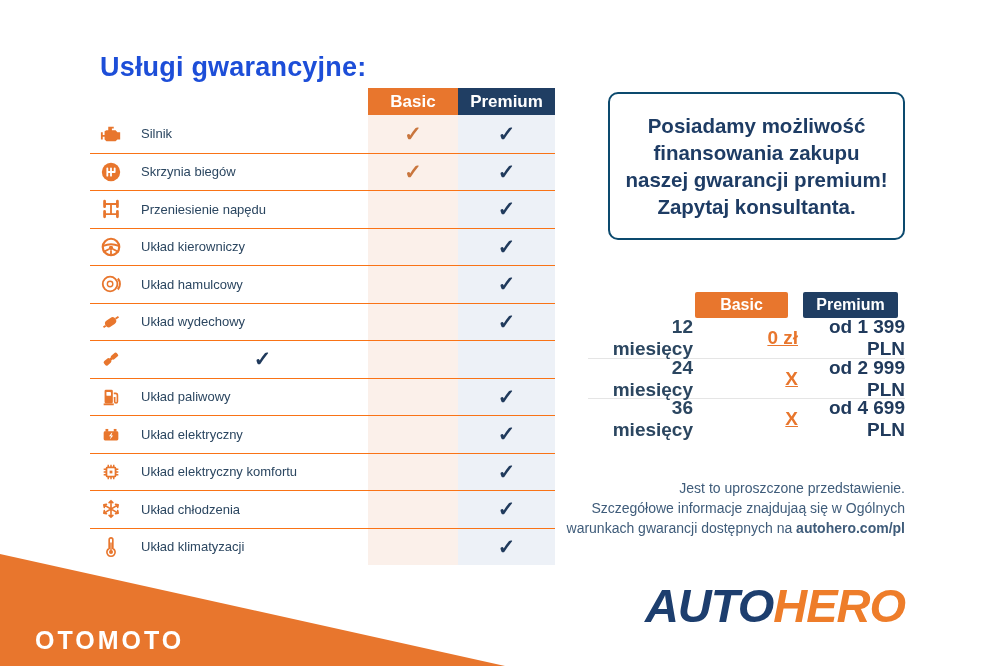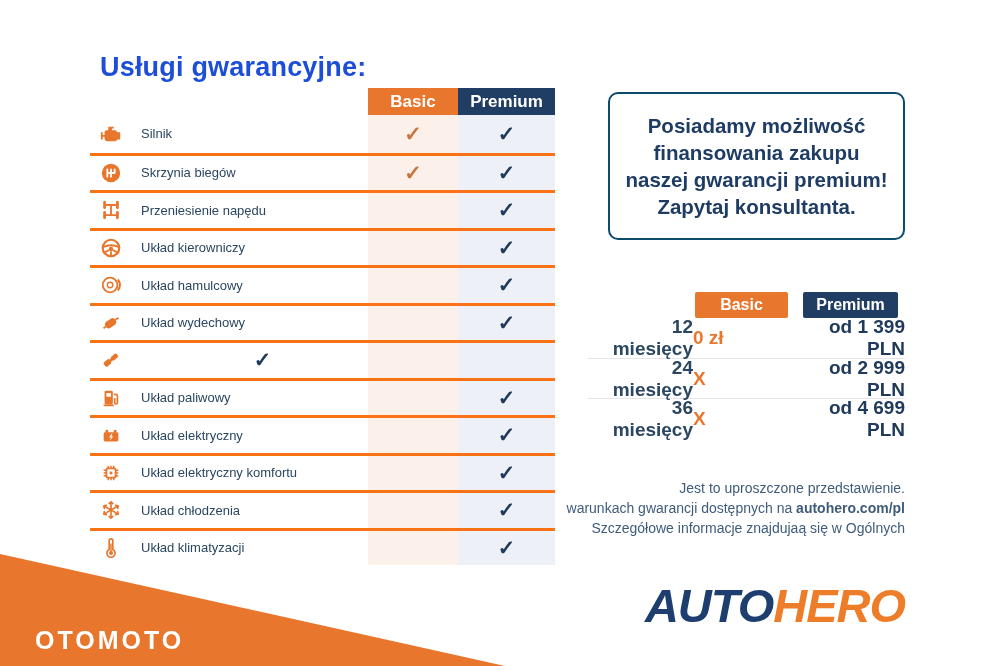--- a/index.html
+++ b/index.html
@@ -21,21 +21,21 @@
   }
   .chip-basic   { left:278px; width:90px; background:#e8762d; }
   .chip-premium { left:368px; width:97px; background:#203e63; }
   .strip { position:absolute; top:27px; height:450px; }
   .strip-basic   { left:278px; width:90px; background:#fbf0ea; }
   .strip-premium { left:368px; width:97px; background:#edf1f7; }
   .services-body { position:absolute; left:0; top:27px; width:465px; }
   .srow {
     position:relative; display:flex; align-items:center; height:37.5px; width:465px;
   }
-  .srow + .srow { border-top:3px solid #f97316; }
+  .srow + .srow { border-top:1px solid #f97316; }
   .sicon { width:24px; height:22px; margin-left:10px; color:#e8762d; flex:0 0 24px; display:flex; align-items:center; }
   .sicon svg { width:22px; height:22px; display:block; }
   .slabel { margin-left:17px; font-size:13px; color:#2b4660; flex:1 1 auto; white-space:nowrap; }
   .scell { width:90px; flex:0 0 90px; text-align:center; font-size:21px; font-weight:bold; }
   .scell.premium { width:97px; flex:0 0 97px; }
   .scell.basic { color:#c9763e; }
   .scell.premium { color:#203a5c; }
 
   
   .fin-box {
@@ -50,21 +50,21 @@
   .p-chip {
     position:absolute; top:0; height:26px; display:flex; align-items:center; justify-content:center;
     color:#ffffff; font-size:16px; font-weight:bold; border-radius:2px;
   }
   .p-chip-basic   { left:107px; width:93px; background:#e8762d; }
   .p-chip-premium { left:215px; width:95px; background:#203e63; }
   .pricing-body { position:absolute; left:0; top:26px; width:317px; }
   .prow { display:flex; align-items:center; height:40px; }
   .prow + .prow { border-top:1px solid #e5e5e5; }
   .p-period  { width:105px; flex:0 0 105px; text-align:right; font-size:19px; font-weight:bold; color:#2b4660; }
-  .p-basic   { width:105px; flex:0 0 105px; text-align:left; font-size:19px; font-weight:bold; color:#e8762d; }
+  .p-basic   { width:105px; flex:0 0 105px; text-align:right; font-size:19px; font-weight:bold; color:#e8762d;text-decoration:underline; }
   .p-premium { flex:1 1 auto; text-align:right; font-size:19px; font-weight:bold; color:#203a5c; }
 
   
   .disclaimer {
     position:absolute; right:95px; top:478px; text-align:right;
     font-size:14px; line-height:20px; color:#3f5c7a;
   }
   .disclaimer b { color:#3f5c7a; }
 
   
@@ -270,22 +270,22 @@
         <div class="prow">
           <span class="p-period">36 miesięcy</span>
           <span class="p-basic">X</span>
           <span class="p-premium">od 4 699 PLN</span>
         </div>
       </div>
   </div>
 
   <div class="disclaimer">
     <div>Jest to uproszczone przedstawienie.</div>
+    <div>Szczegółowe informacje znajdujaą się w Ogólnych</div>
     <div><span>warunkach gwarancji dostępnych na </span><b>autohero.com/pl</b></div>
-    <div>Szczegółowe informacje znajdujaą się w Ogólnych</div>
   </div>
 
   <div class="autohero">
     <span class="ah-auto">AUTO</span><span class="ah-hero">HERO</span>
   </div>
 
   <div class="wedge"></div>
   <div class="otomoto">OTOMOTO</div>
 
 </div>

